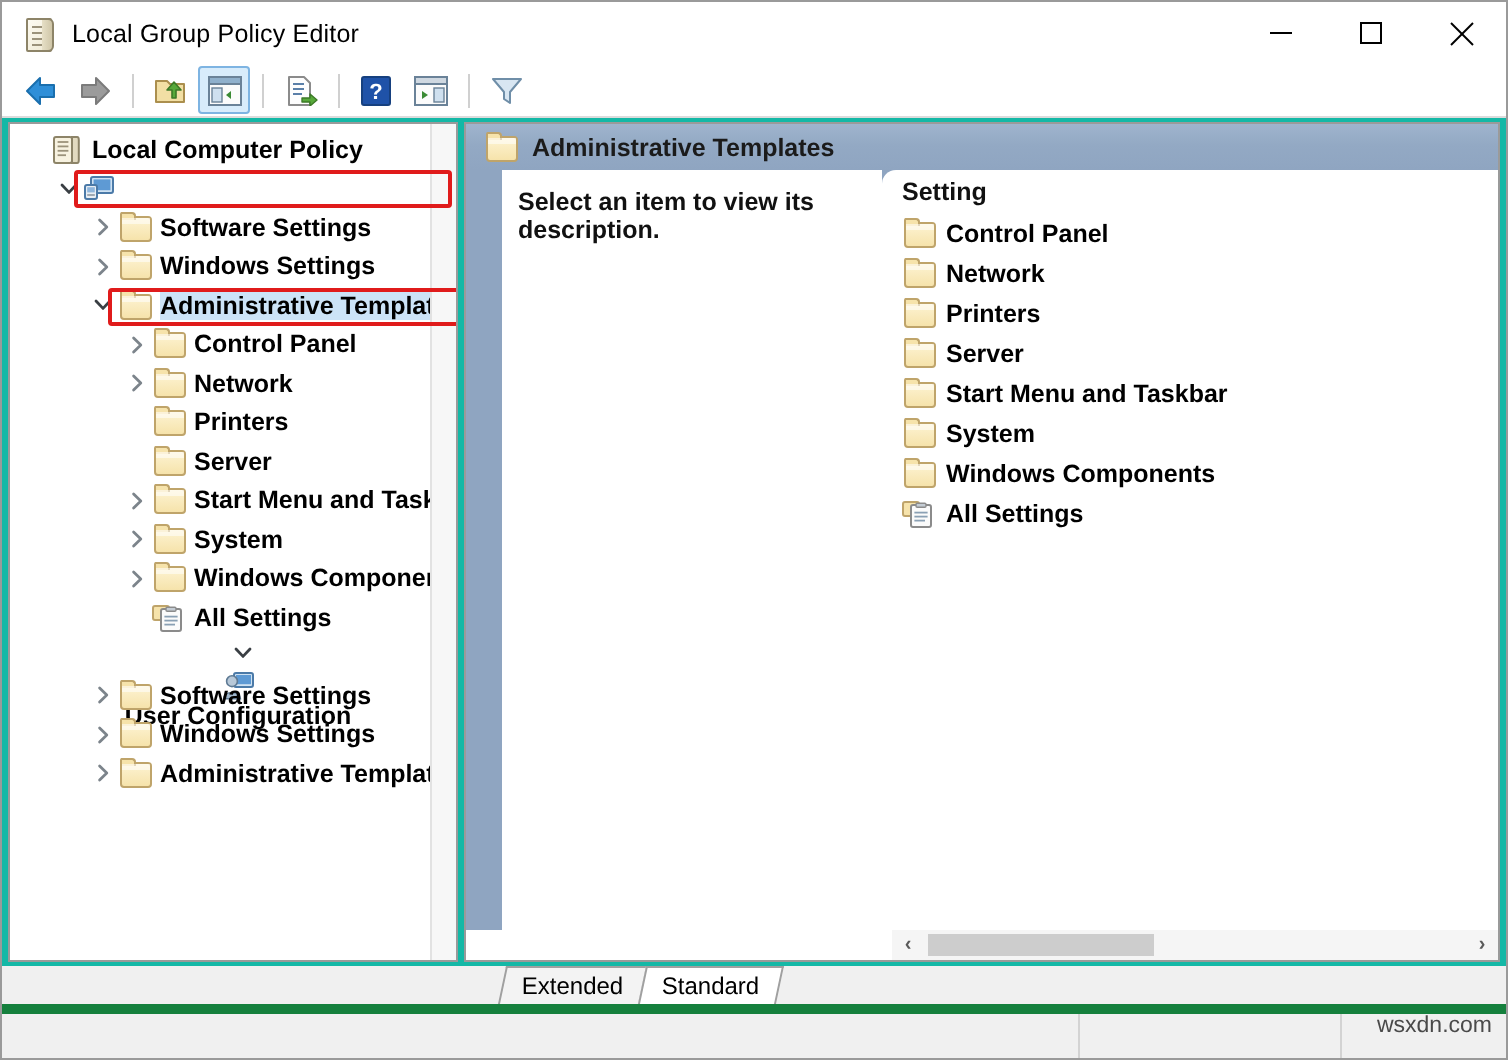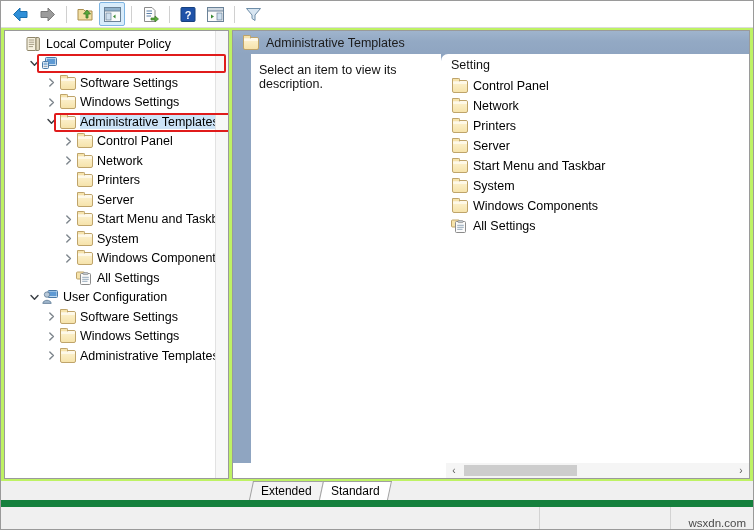--- a/index.html
+++ b/index.html
@@ -65,21 +65,21 @@
   .tb-btn{
     width:24px;height:22px;display:flex;align-items:center;justify-content:center;
     margin-right:1px;border:1px solid transparent;border-radius:2px;
     position:relative;
   }
   .tb-btn.active{background:#d8ecfb;border:1px solid #7eb4e2;}
   .tb-sep{width:1px;height:17px;background:#d0d0d0;margin:0 5px;}
   
   .body{
     flex:1;display:flex;min-height:0;
-    padding:0 0 0 0;background:#bef264;
+    padding:0 0 0 0;background:#14b8a6;font-weight:bold;
   }
   .left-pane{
     width:225px;min-width:225px;margin:2px 0 2px 3px;
     background:#ffffff;border:1px solid #9a9a9a;
     position:relative;overflow:hidden;
     box-sizing:border-box;
   }
   .tree{
     position:absolute;left:0;top:0;right:12px;bottom:0;
     overflow:hidden;padding-top:3px;
@@ -184,34 +184,59 @@
     background:#ffffff;border:1px solid #a0a0a0;border-bottom:none;
     position:relative;
     transform:skewX(-12deg);
     margin-right:-1px;
   }
   .tab span{transform:skewX(12deg);display:block;}
   .tab.inactive{background:#f3f3f3;}
   
   .statusbar{
     height:22px;min-height:22px;
-    background:#f0f0f0;border-top:7px solid #15803d;
-    display:flex;align-items:flex-end;position:relative;
+    background:#f0f0f0;border-top:5px solid #15803d;
+    display:flex;align-items:flex-start;position:relative;
   }
   .sb-cell{height:22px;border-right:1px solid #d3d3d3;}
   .sb-1{width:538px;}
   .sb-2{width:130px;}
   .sb-3{flex:1;display:flex;align-items:center;justify-content:flex-end;padding-right:7px;}
   .watermark{font-size:11.5px;color:#4a4a4a;font-family:"Liberation Sans",sans-serif;}
 </style>
 </head>
 <body>
 
 <div class="window">
 
+  <div class="titlebar">
+    <div class="title-icon">
+      <div class="doc"></div>
+        <div class="curl"></div>
+    </div>
+    <div class="title-text">Local Group Policy Editor</div>
+    <div class="win-buttons">
+      <div class="win-btn">
+        <svg width="11" height="11" viewBox="0 0 11 11">
+            <line x1="0" y1="5.5" x2="11" y2="5.5" stroke="#000" stroke-width="1"></line>
+          </svg>
+      </div>
+      <div class="win-btn">
+        <svg width="11" height="11" viewBox="0 0 11 11">
+            <rect x="0.5" y="0.5" width="10" height="10" fill="none" stroke="#000" stroke-width="1"></rect>
+          </svg>
+      </div>
+      <div class="win-btn">
+        <svg width="12" height="12" viewBox="0 0 12 12">
+            <line x1="0.5" y1="0.5" x2="11.5" y2="11.5" stroke="#000" stroke-width="1"></line>
+            <line x1="11.5" y1="0.5" x2="0.5" y2="11.5" stroke="#000" stroke-width="1"></line>
+          </svg>
+      </div>
+    </div>
+  </div>
 
 
   <div class="toolbar">
     <div class="tb-btn">
       <svg width="17" height="15" viewBox="0 0 17 15">
         <path d="M8 1 L1.5 7.5 L8 14 L8 10.5 L15 10.5 L15 4.5 L8 4.5 Z" fill="#2f8fd8" stroke="#1a6fae" stroke-width="1" stroke-linejoin="round"></path>
       </svg>
     </div>
     <div class="tb-btn">
       <svg width="17" height="15" viewBox="0 0 17 15">
@@ -389,21 +414,21 @@
                   <rect x="4.5" y="2.5" width="10" height="11" rx="1" fill="#fbfbfb" stroke="#8b8b8b"></rect>
                   <rect x="7" y="1.6" width="5" height="2" rx=".6" fill="#c4ccd4" stroke="#8b8b8b" stroke-width=".7"></rect>
                   <g stroke="#8aa0b4" stroke-width=".9">
                     <line x1="6.2" y1="6.3" x2="12.8" y2="6.3"></line>
                     <line x1="6.2" y1="8.3" x2="12.8" y2="8.3"></line>
                     <line x1="6.2" y1="10.3" x2="11.5" y2="10.3"></line>
                   </g>
                 </svg></span></span>
             <span class="tlabel">All Settings</span>
           </div>
-          <div class="tnode" style="padding-left: 21px;">
+          <div class="tnode" style="padding-left: 21px; flex-direction: column;">
             <span class="twisty">
               <svg width="9" height="9" viewBox="0 0 9 9">
                 <path d="M1 2.5 L4.5 6.2 L8 2.5" fill="none" stroke="#3a3f44" stroke-width="1.4" stroke-linecap="round" stroke-linejoin="round"></path>
               </svg>
             </span>
             <span class="ticon"><span><svg class="ic-user" viewBox="0 0 16 14">
                   <rect x="6" y="0.5" width="9.5" height="7" rx="1" fill="#cfe2f2" stroke="#4b7aa8"></rect>
                   <rect x="7" y="1.5" width="7.5" height="4.6" fill="#5e9ad4"></rect>
                   <circle cx="5" cy="4.6" r="2.7" fill="#b7c8d8" stroke="#5e7a94" stroke-width=".8"></circle>
                   <path d="M0.8 13.4 C1.2 9.2 8.8 9.2 9.2 13.4 Z" fill="#9fb6cc" stroke="#5e7a94" stroke-width=".8"></path>

